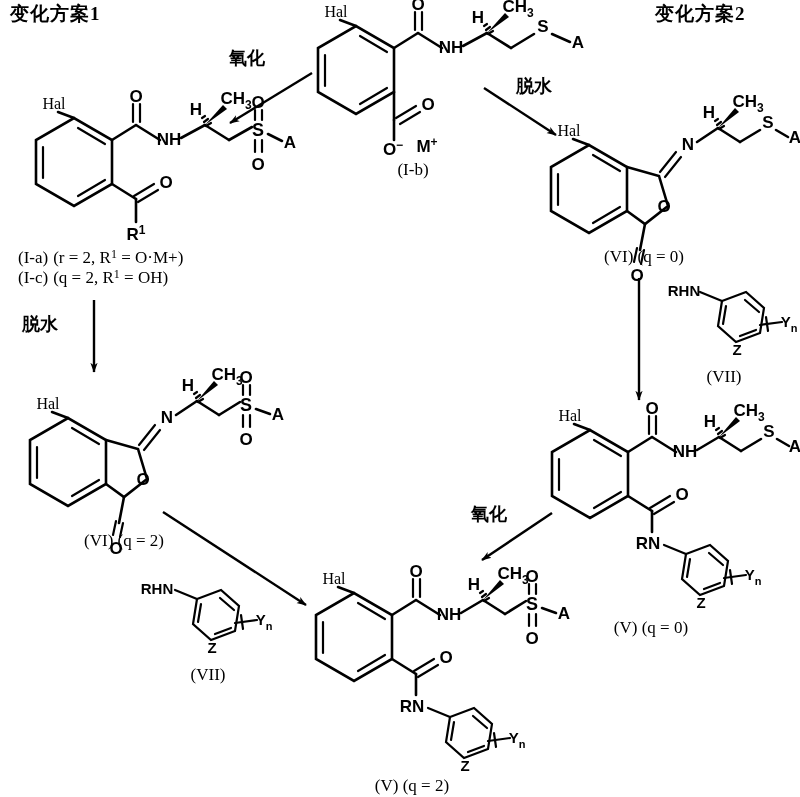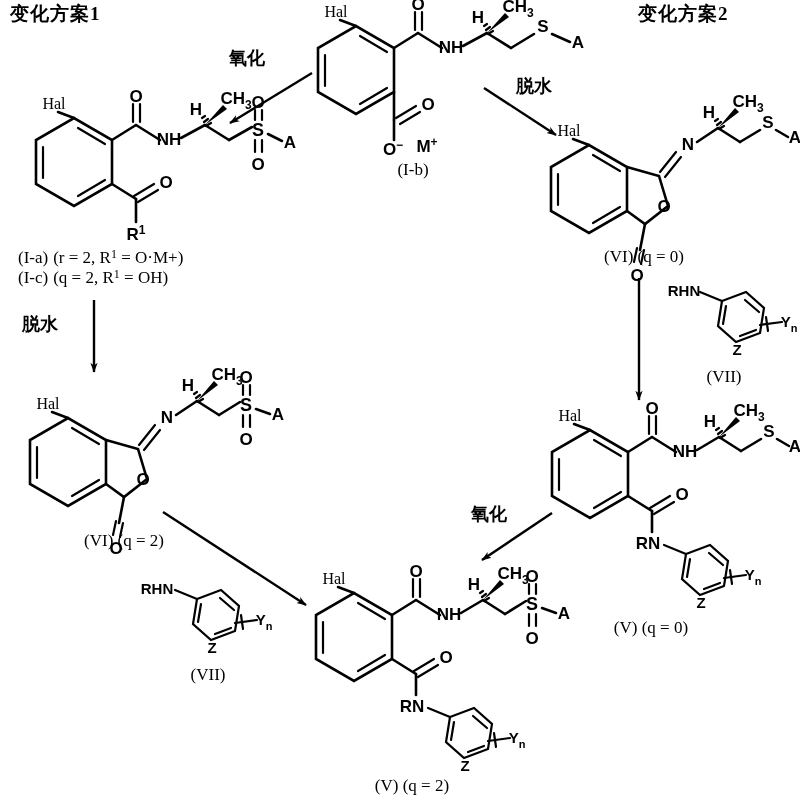--- a/index.html
+++ b/index.html
@@ -2,21 +2,21 @@
 <html><head>
 <meta charset="utf-8">
 <style>
   html,body{margin:0;padding:0;background:#fff;}
   body{width:800px;height:797px;position:relative;
        font-family:"Liberation Serif",serif;color:#000;overflow:hidden;}
   #scheme{position:absolute;left:0;top:0;width:800px;height:797px;}
   .ttl{position:absolute;font-family:"Liberation Serif",serif;font-weight:bold;
        font-size:19px;letter-spacing:1px;white-space:nowrap;}
   #title-left{left:10px;top:1px;}
-  #title-right{left:638px;top:1px;}
+  #title-right{left:655px;top:1px;}
   svg text{font-family:"Liberation Sans",sans-serif;font-weight:bold;}
   svg text.lbl{font-family:"Liberation Serif",serif;font-weight:normal;}
   svg text.cjk{font-family:"Liberation Serif",serif;font-weight:bold;}
   .bond{stroke:#000;stroke-width:2.6;fill:none;stroke-linecap:round;}
   .bond-thin{stroke:#000;stroke-width:2.2;fill:none;stroke-linecap:round;}
   .arrow{stroke:#000;stroke-width:2.4;fill:none;}
 </style>
 </head>
 <body>
 

